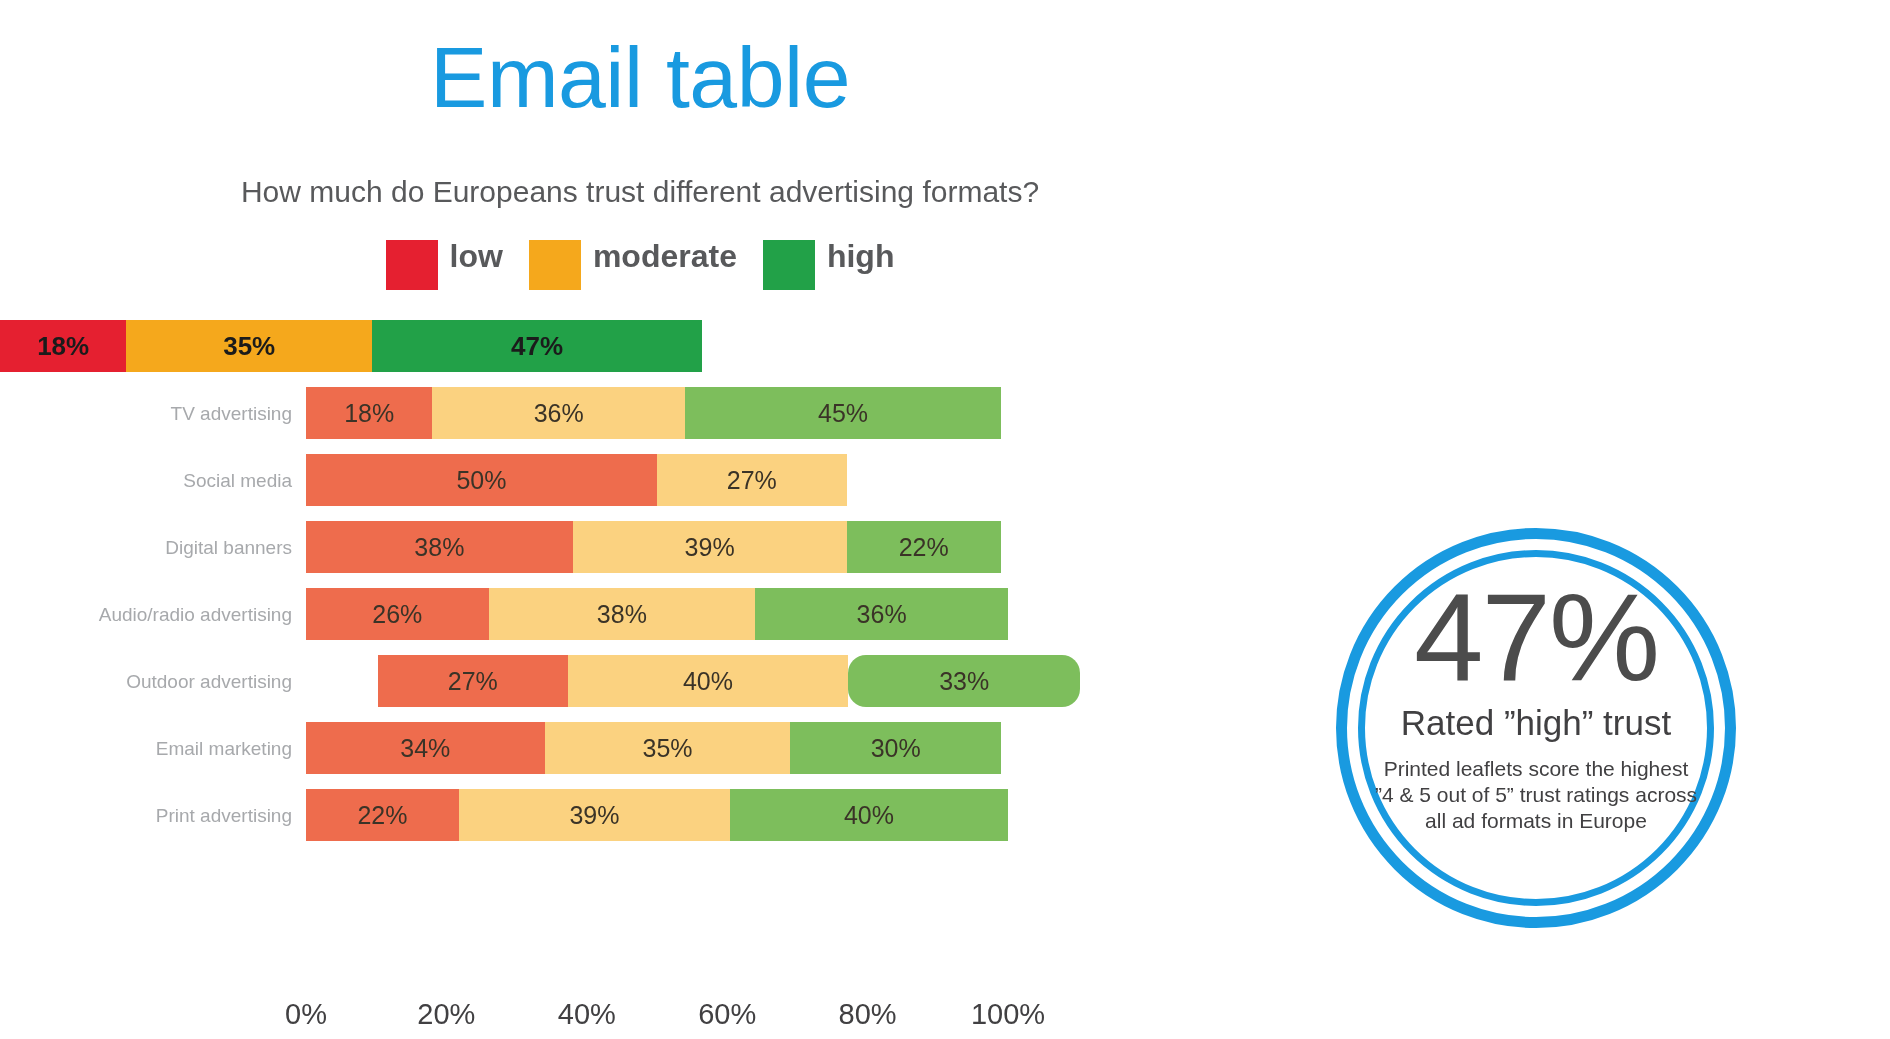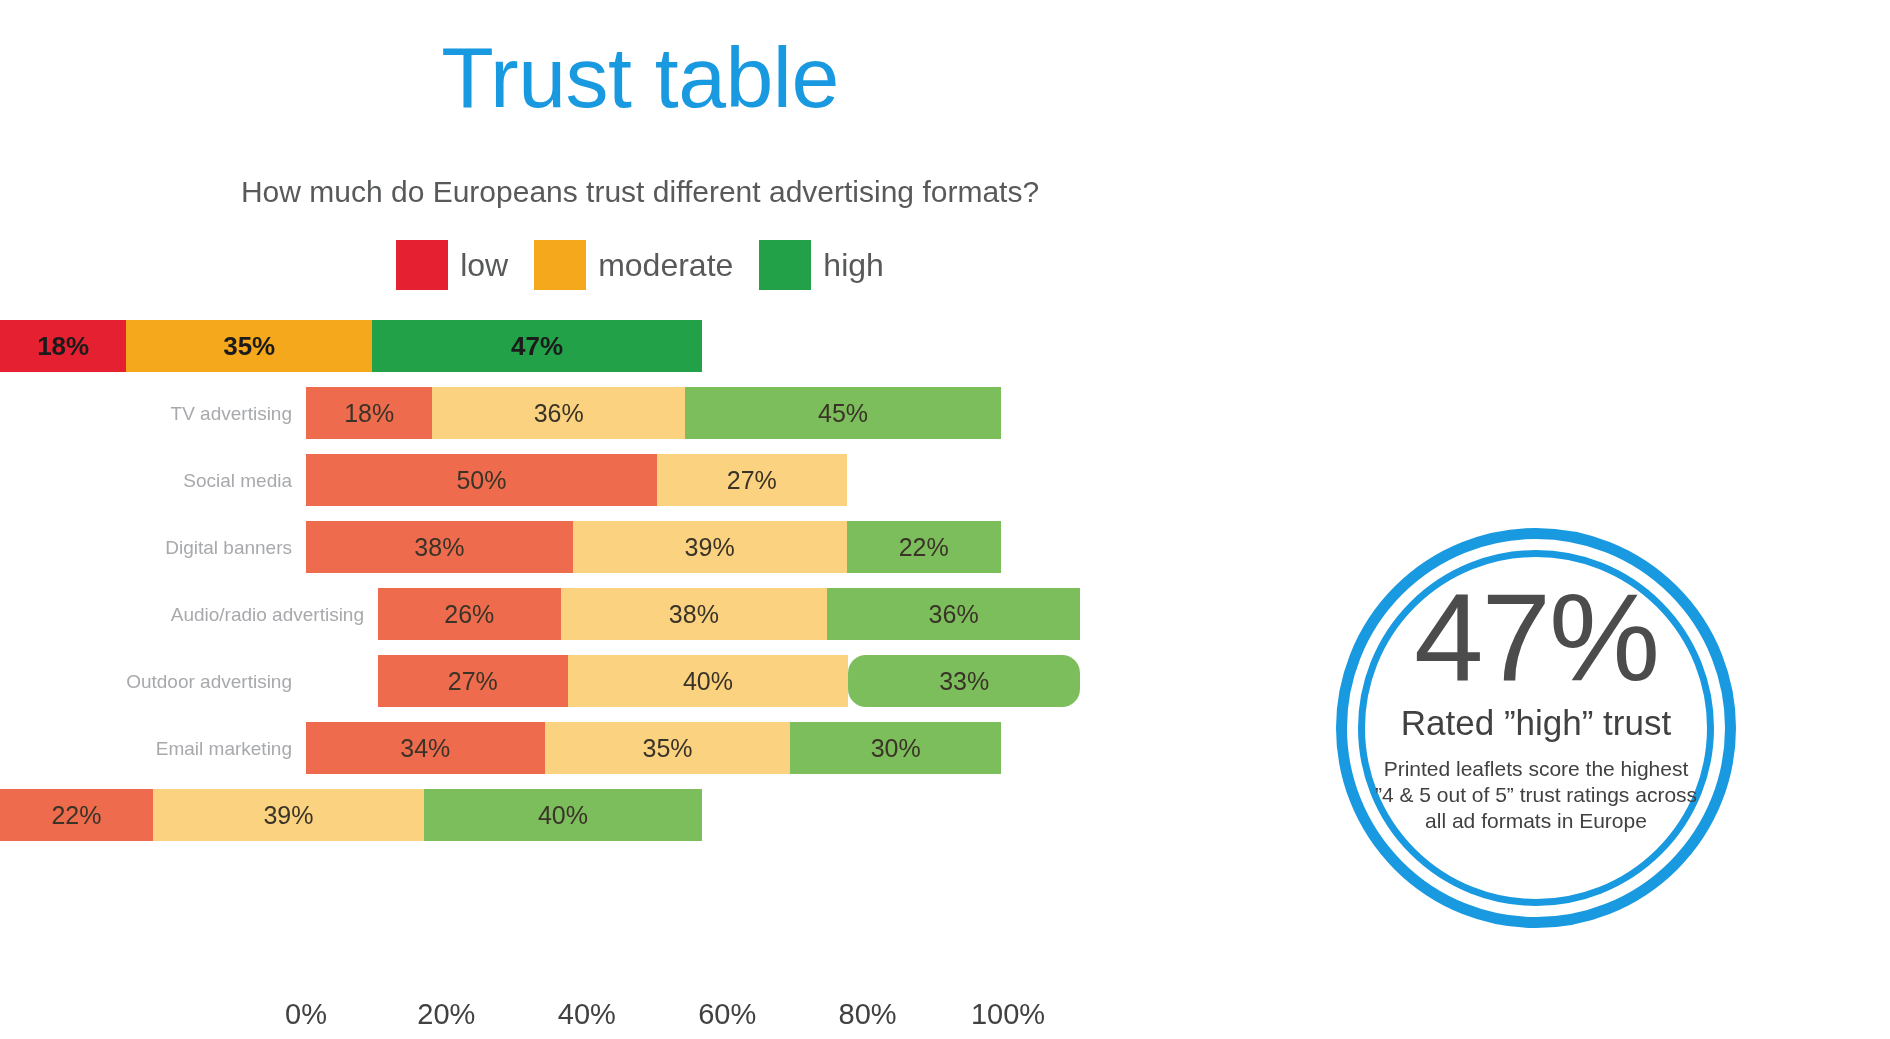--- a/index.html
+++ b/index.html
@@ -49,22 +49,23 @@
     left: 0;
     top: 240px;
     width: 1280px;
     display: flex;
     justify-content: center;
     align-items: center;
     gap: 26px;
   }
   .legend-item {
     display: flex;
-    align-items: center;
+    align-items: flex-start;
     gap: 12px;
+    font-weight: bold;
   }
   .legend-swatch {
     width: 52px;
     height: 50px;
     display: block;
   }
   .legend-label {
     font-size: 32px;
     color: #58595b;
     line-height: 1;
@@ -199,21 +200,21 @@
     text-align: center;
     white-space: nowrap;
   }
   #badge-desc {
     margin-top: 16px;
   }
 </style>
 </head>
 <body>
 
-<div id="chart-title">Trust table</div>
+<div id="chart-title">Email table</div>
 
 <div id="chart-subtitle">How much do Europeans trust different advertising formats?</div>
 
 <div id="legend">
     <div class="legend-item">
       <span class="legend-swatch" style="background: rgb(229, 32, 48);"></span>
       <span class="legend-label">low</span>
     </div>
     <div class="legend-item">
       <span class="legend-swatch" style="background: rgb(245, 168, 28);"></span>
@@ -271,21 +272,21 @@
           <span>38%</span>
         </div>
         <div class="seg" style="width: 39%; background: rgb(251, 210, 128);">
           <span>39%</span>
         </div>
         <div class="seg" style="width: 22%; background: rgb(125, 190, 92);">
           <span>22%</span>
         </div>
       </div>
     </div>
-    <div class="row" style="top: 273px; justify-content: flex-end;">
+    <div class="row" style="top: 273px;">
       <div class="row-label">Audio/radio advertising</div>
       <div class="bar">
         <div class="seg" style="width: 26%; background: rgb(238, 108, 77);">
           <span>26%</span>
         </div>
         <div class="seg" style="width: 38%; background: rgb(251, 210, 128);">
           <span>38%</span>
         </div>
         <div class="seg" style="width: 36%; background: rgb(125, 190, 92);">
           <span>36%</span>
@@ -314,20 +315,21 @@
         </div>
         <div class="seg" style="width: 35%; background: rgb(251, 210, 128);">
           <span>35%</span>
         </div>
         <div class="seg" style="width: 30%; background: rgb(125, 190, 92);">
           <span>30%</span>
         </div>
       </div>
     </div>
     <div class="row" style="top: 474px;">
+      <div class="row-label">Print advertising</div>
       <div class="bar">
         <div class="seg" style="width: 22%; background: rgb(238, 108, 77);">
           <span>22%</span>
         </div>
         <div class="seg" style="width: 39%; background: rgb(251, 210, 128);">
           <span>39%</span>
         </div>
         <div class="seg" style="width: 40%; background: rgb(125, 190, 92);">
           <span>40%</span>
         </div>

